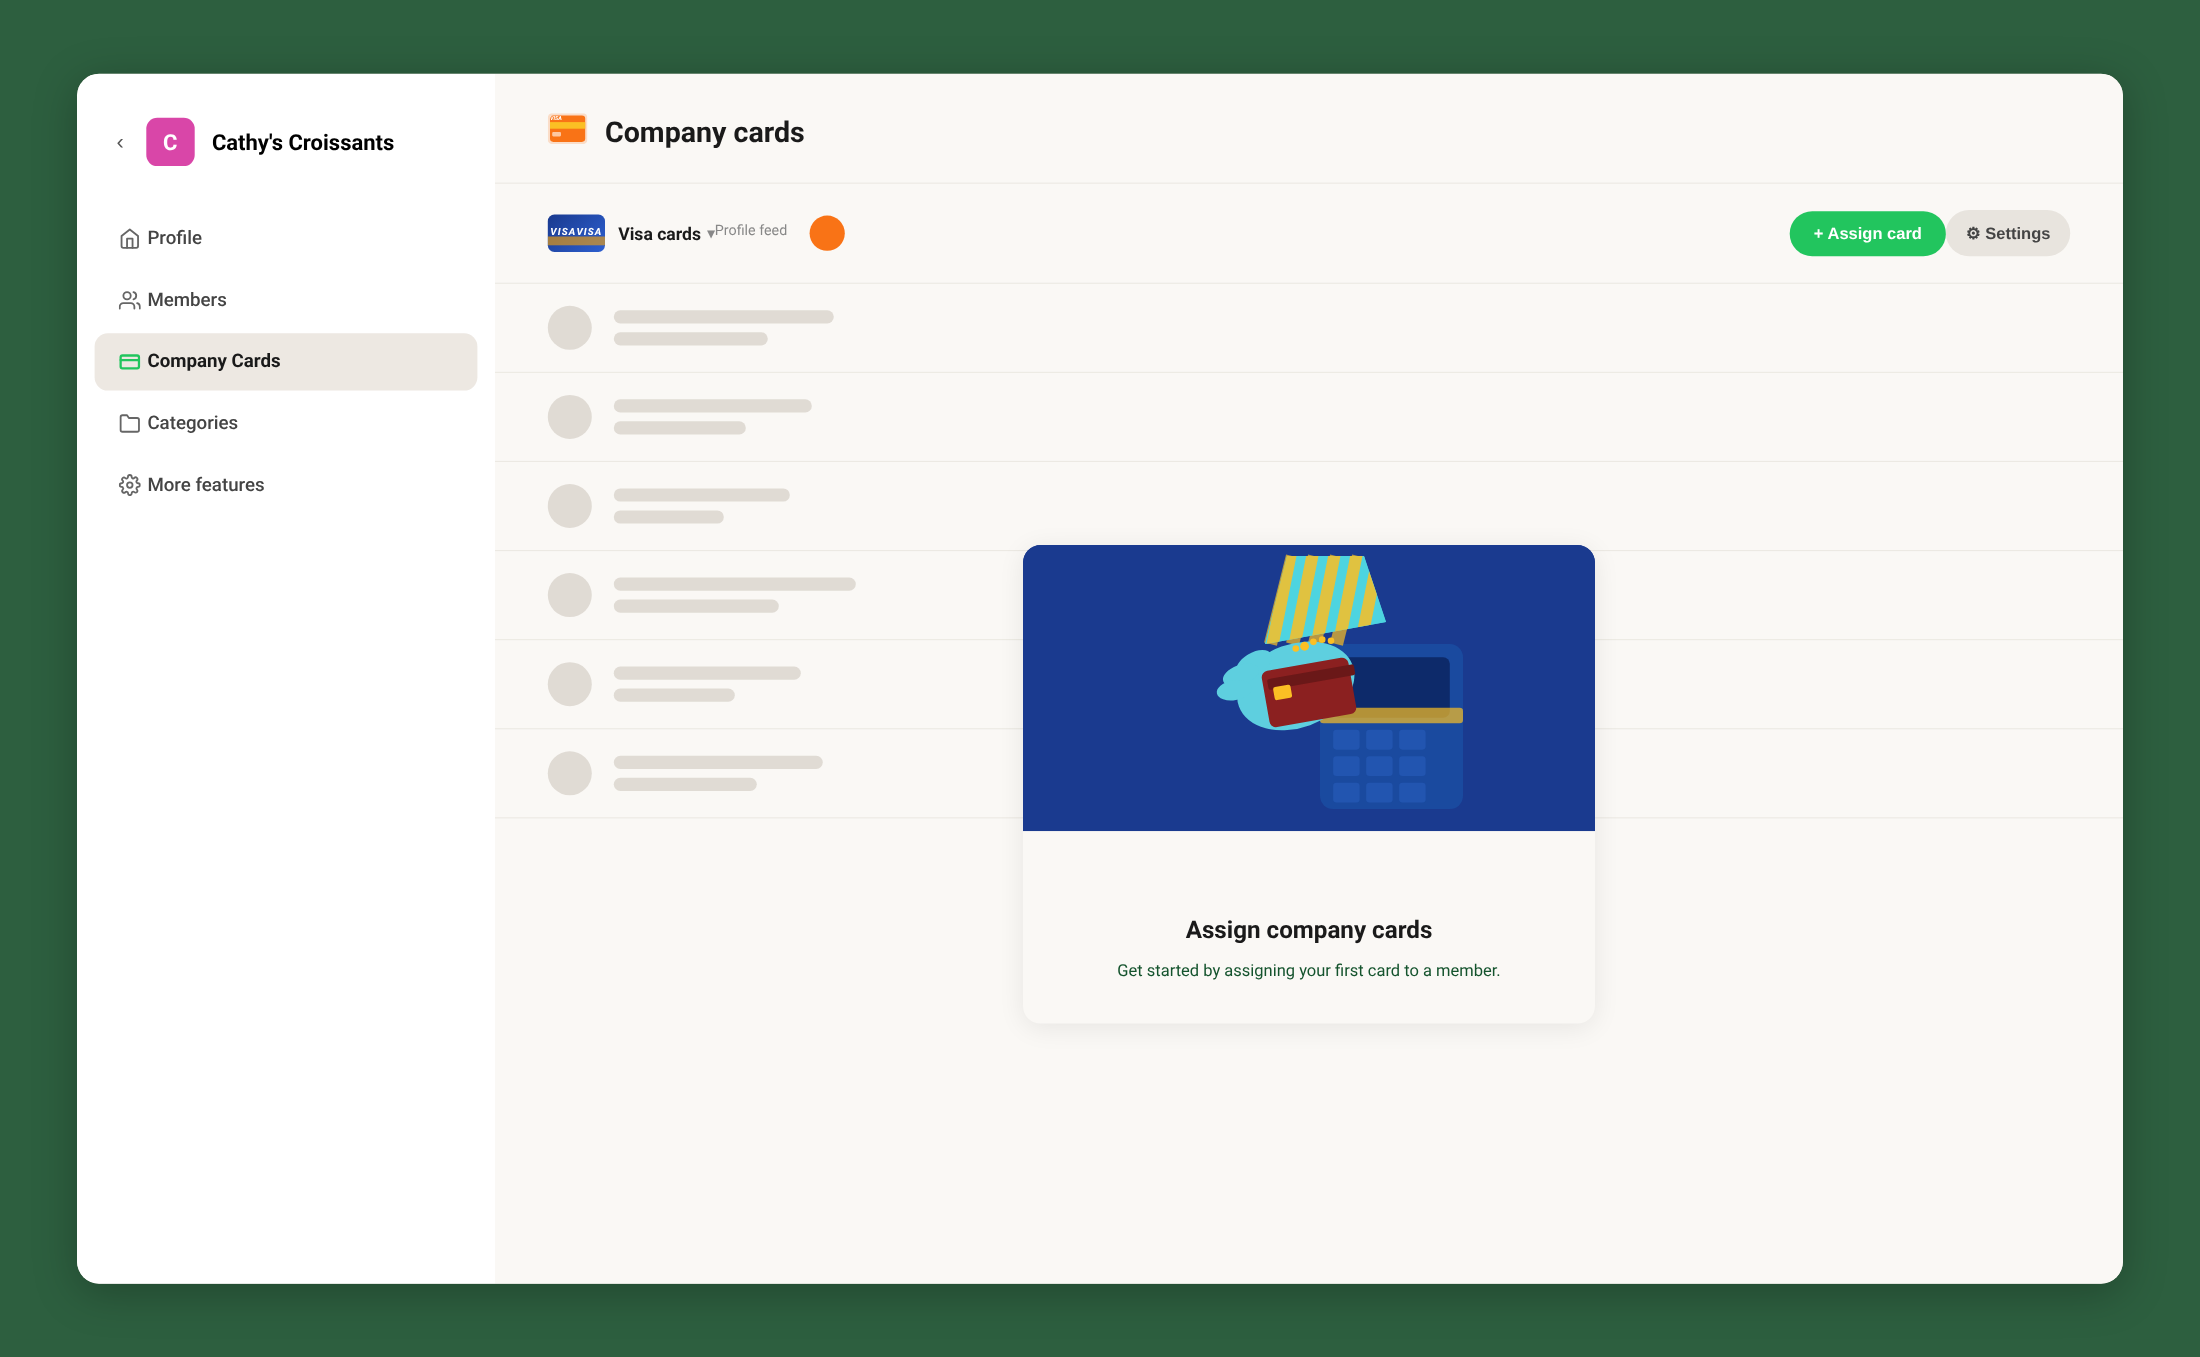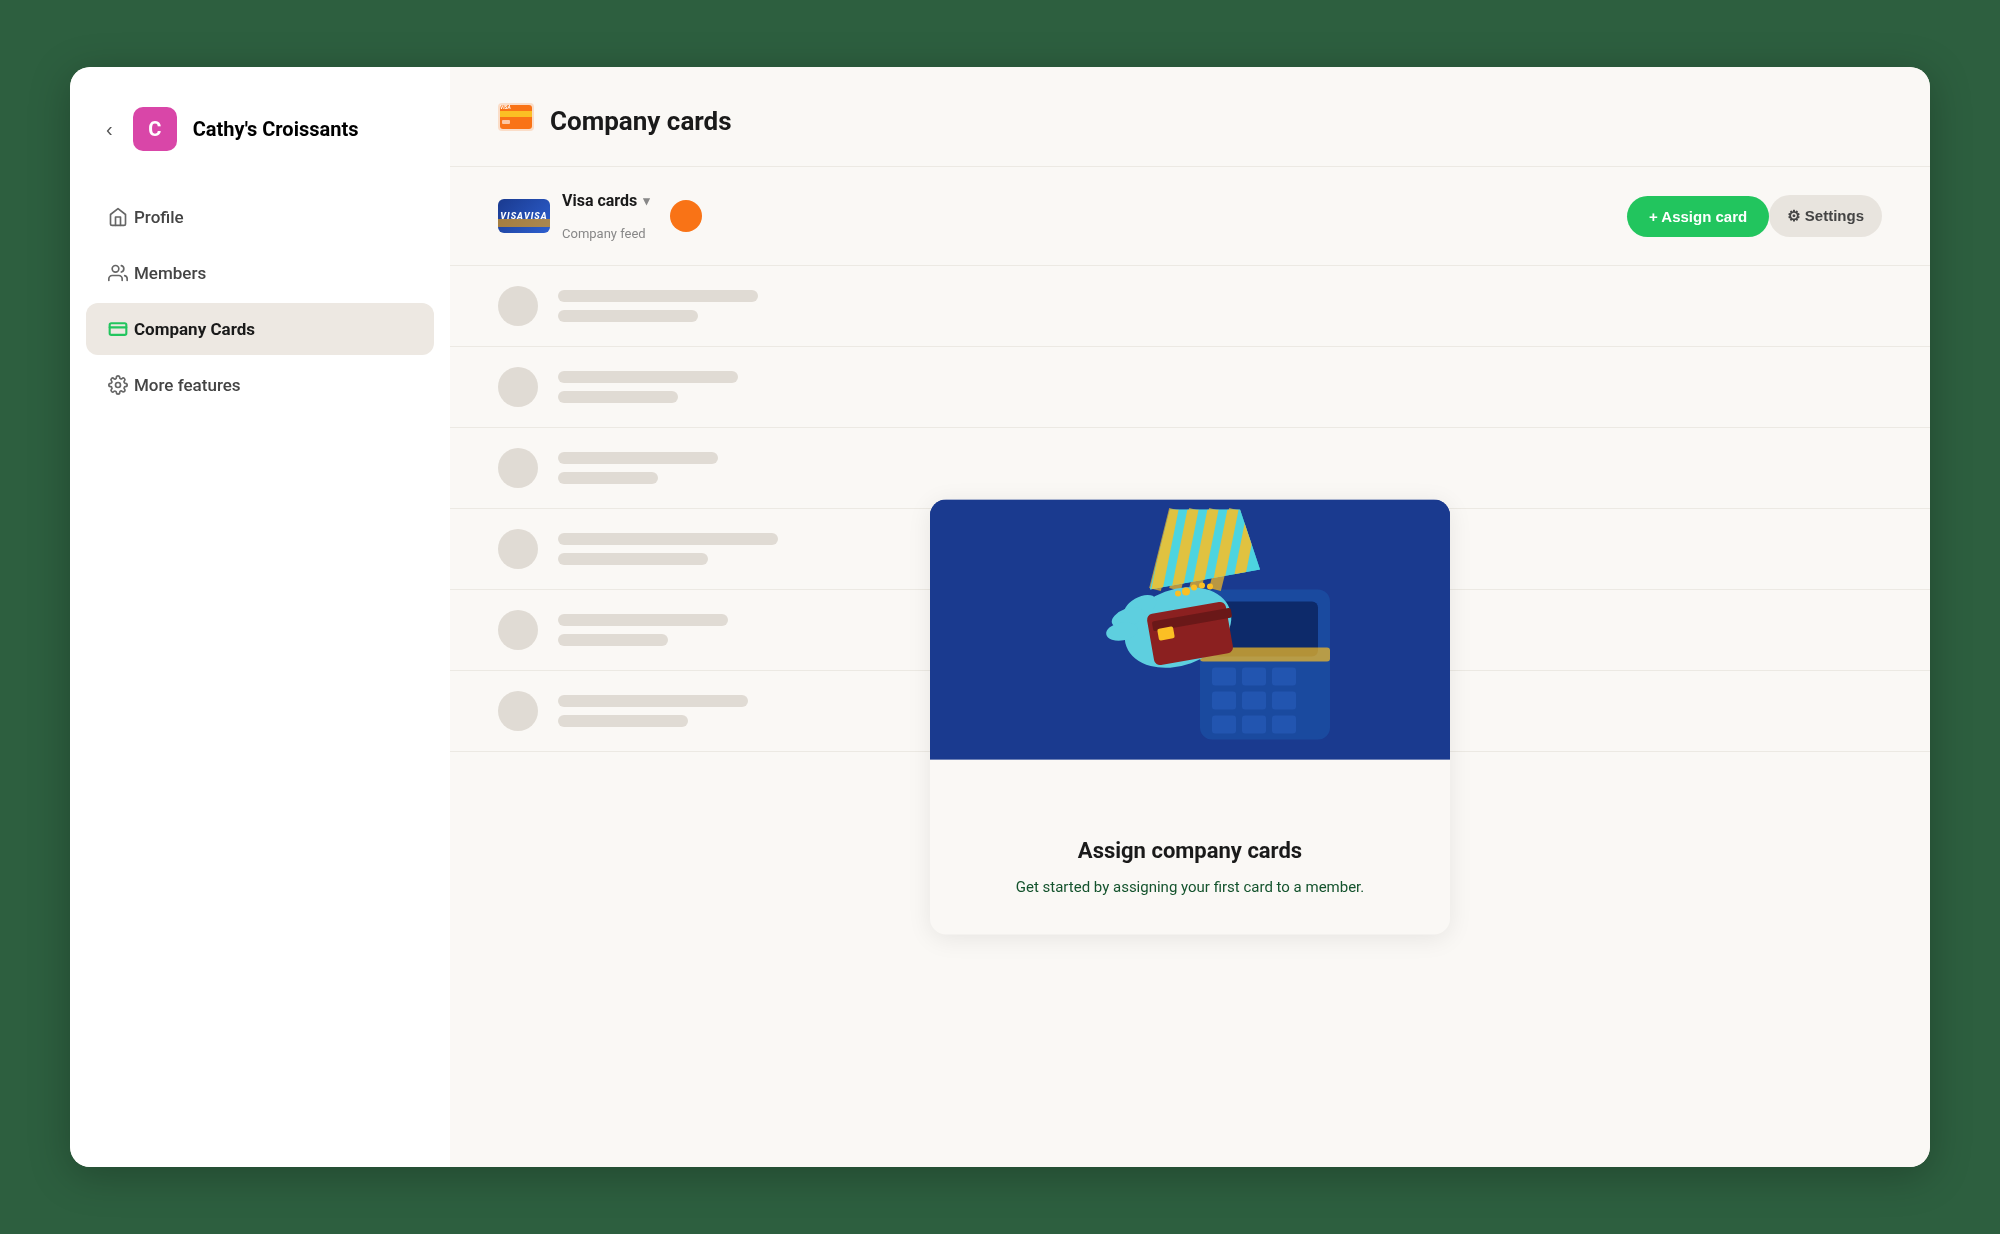--- a/index.html
+++ b/index.html
@@ -180,22 +180,21 @@
       position: absolute;
       bottom: 6px;
       left: 0;
       right: 0;
       height: 8px;
       background: rgba(255,165,0,0.6);
     }
 
     .card-feed-info {
       display: flex;
-      flex-direction: column;
-      gap: 16px;
+      flex-direction: row;
     }
 
     .card-feed-name {
       font-size: 16px;
       font-weight: 700;
       color: #1a1a1a;
       display: flex;
       align-items: center;
       gap: 6px;
     }
@@ -372,20 +371,28 @@
       <div class="nav-item active">
         <span class="nav-icon">
           <svg width="20" height="20" viewBox="0 0 24 24" fill="none" stroke="#22c55e" stroke-width="2.5" stroke-linecap="round" stroke-linejoin="round">
             <rect x="2" y="5" width="20" height="14" rx="2"></rect>
             <line x1="2" y1="10" x2="22" y2="10"></line>
           </svg>
         </span>
         <span>Company Cards</span>
       </div>
 
+      <div class="nav-item">
+        <span class="nav-icon">
+          <svg width="20" height="20" viewBox="0 0 24 24" fill="none" stroke="currentColor" stroke-width="2" stroke-linecap="round" stroke-linejoin="round">
+            <path d="M22 19a2 2 0 01-2 2H4a2 2 0 01-2-2V5a2 2 0 012-2h5l2 3h9a2 2 0 012 2z"></path>
+          </svg>
+        </span>
+        <span>Categories</span>
+      </div>
 
       <div class="nav-item">
         <span class="nav-icon">
           <svg width="20" height="20" viewBox="0 0 24 24" fill="none" stroke="currentColor" stroke-width="2" stroke-linecap="round" stroke-linejoin="round">
             <circle cx="12" cy="12" r="3"></circle>
             <path d="M19.4 15a1.65 1.65 0 00.33 1.82l.06.06a2 2 0 010 2.83 2 2 0 01-2.83 0l-.06-.06a1.65 1.65 0 00-1.82-.33 1.65 1.65 0 00-1 1.51V21a2 2 0 01-4 0v-.09A1.65 1.65 0 009 19.4a1.65 1.65 0 00-1.82.33l-.06.06a2 2 0 01-2.83-2.83l.06-.06A1.65 1.65 0 004.68 15a1.65 1.65 0 00-1.51-1H3a2 2 0 010-4h.09A1.65 1.65 0 004.6 9a1.65 1.65 0 00-.33-1.82l-.06-.06a2 2 0 012.83-2.83l.06.06A1.65 1.65 0 009 4.68a1.65 1.65 0 001-1.51V3a2 2 0 014 0v.09a1.65 1.65 0 001 1.51 1.65 1.65 0 001.82-.33l.06-.06a2 2 0 012.83 2.83l-.06.06A1.65 1.65 0 0019.4 9a1.65 1.65 0 001.51 1H21a2 2 0 010 4h-.09a1.65 1.65 0 00-1.51 1z"></path>
           </svg>
         </span>
         <span>More features</span>
       </div>
@@ -414,21 +421,21 @@
 
         <div class="visa-card-icon">
           <span style="color:#fff;font-size:9px;font-weight:800;font-style:italic;letter-spacing:1px;position:relative;z-index:1;">VISA</span>
           <div class="visa-card-icon-stripe"></div>
         </div>
         <div class="card-feed-info">
           <span class="card-feed-name">
             <span>Visa cards</span>
             <span class="chevron-icon">▾</span>
           </span>
-          <span class="card-feed-sub">Company feed</span>
+          <span class="card-feed-sub">Profile feed</span>
         </div>
         <div class="notification-dot"></div>
       </div>
 
       <div class="toolbar-actions">
         <button class="assign-card-btn">
           <span>+ Assign card</span>
         </button>
         <button class="settings-btn">
           <span>⚙ Settings</span>

